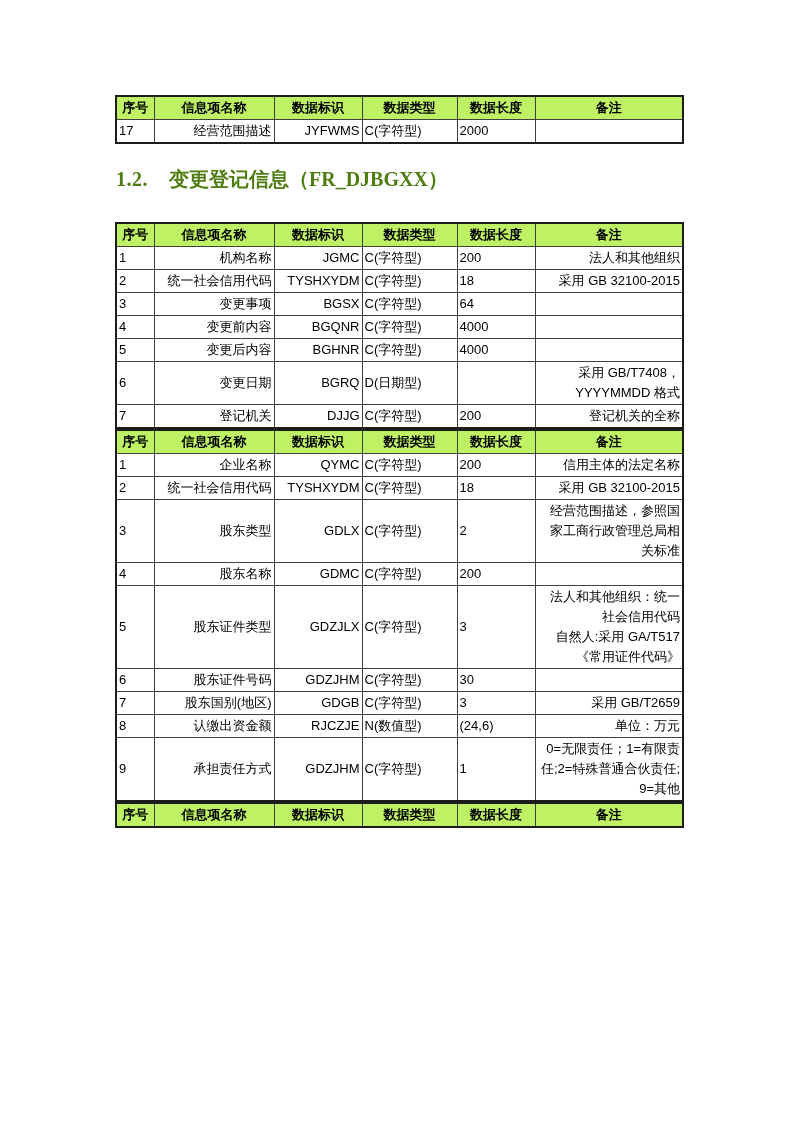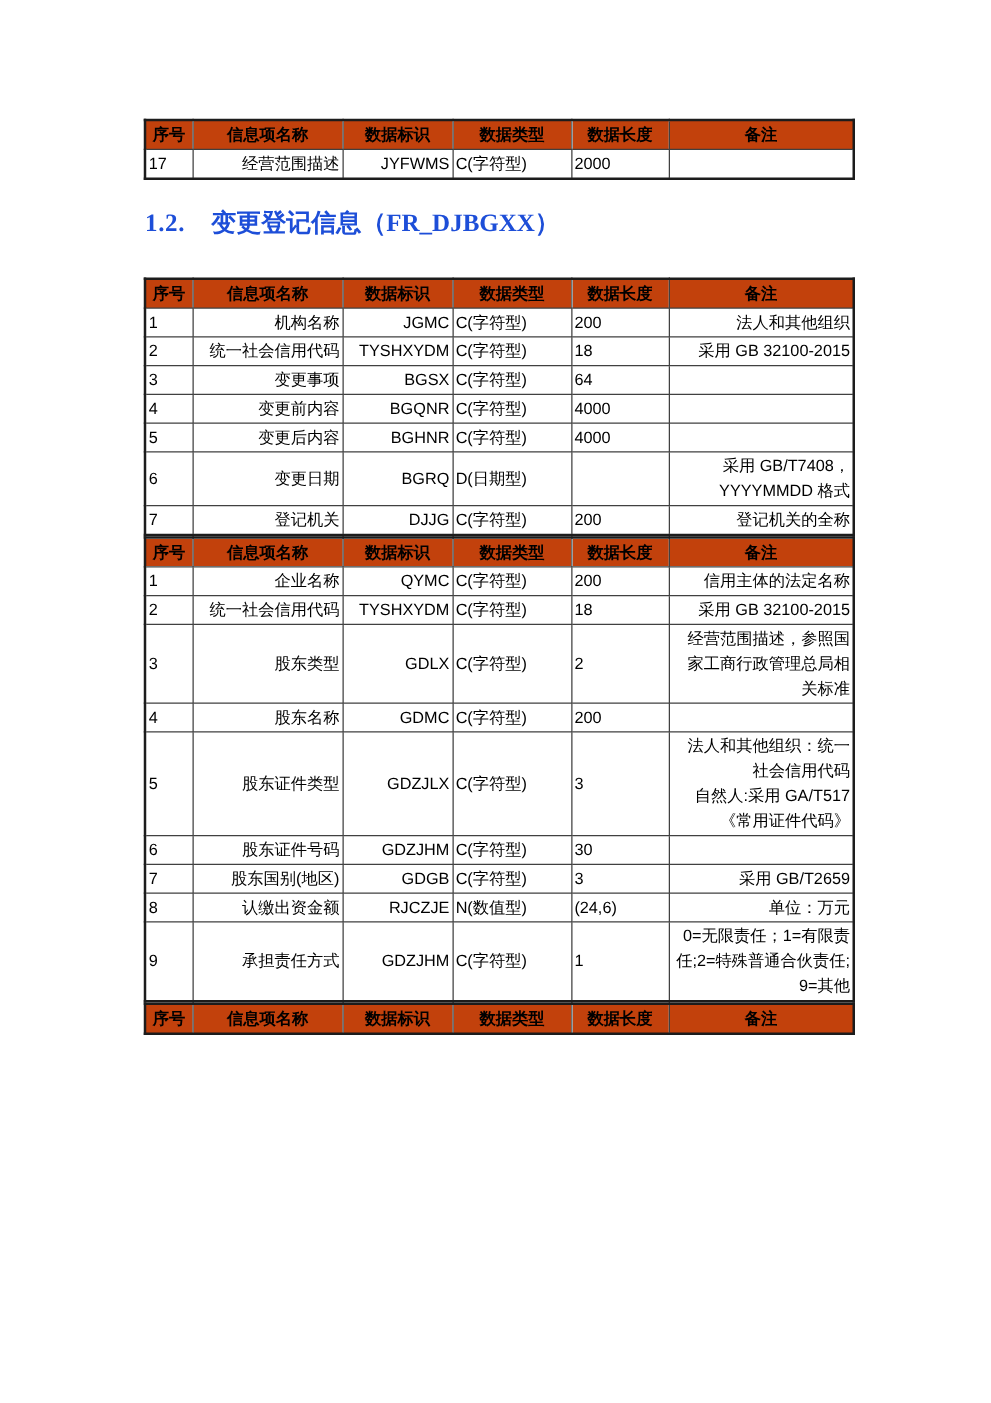--- a/index.html
+++ b/index.html
@@ -23,21 +23,21 @@
   }
   .content {
     width: 567px;
     margin-left: 115px;
   }
   h2.section-heading {
     font-family: "Liberation Serif", "DejaVu Serif", serif;
     font-weight: bold;
     font-size: 20px;
     line-height: 24px;
-    color: #1d4ed8;
+    color: #4d7c0f;
     margin: 38px 0 34px 1px;
   }
   h2.section-heading.first {
     margin-top: 23px;
     margin-bottom: 31px;
   }
   .heading-number {
     display: inline-block;
     width: 53px;
     letter-spacing: 0.5px;
@@ -51,21 +51,21 @@
   }
   table.data-table th, table.data-table td {
     border: 1px solid #404040;
     vertical-align: middle;
     line-height: 20px;
     padding: 1px 2px;
     overflow: hidden;
     word-break: break-all;
   }
   table.data-table th {
-    background: #c2410c;
+    background: #bef264;
     font-weight: bold;
     text-align: center;
     height: 20px;
   }
   table.data-table td {
     background: #ffffff;
     height: 20px;
   }
   col.c0 { width: 38px; }
   col.c1 { width: 120px; }

